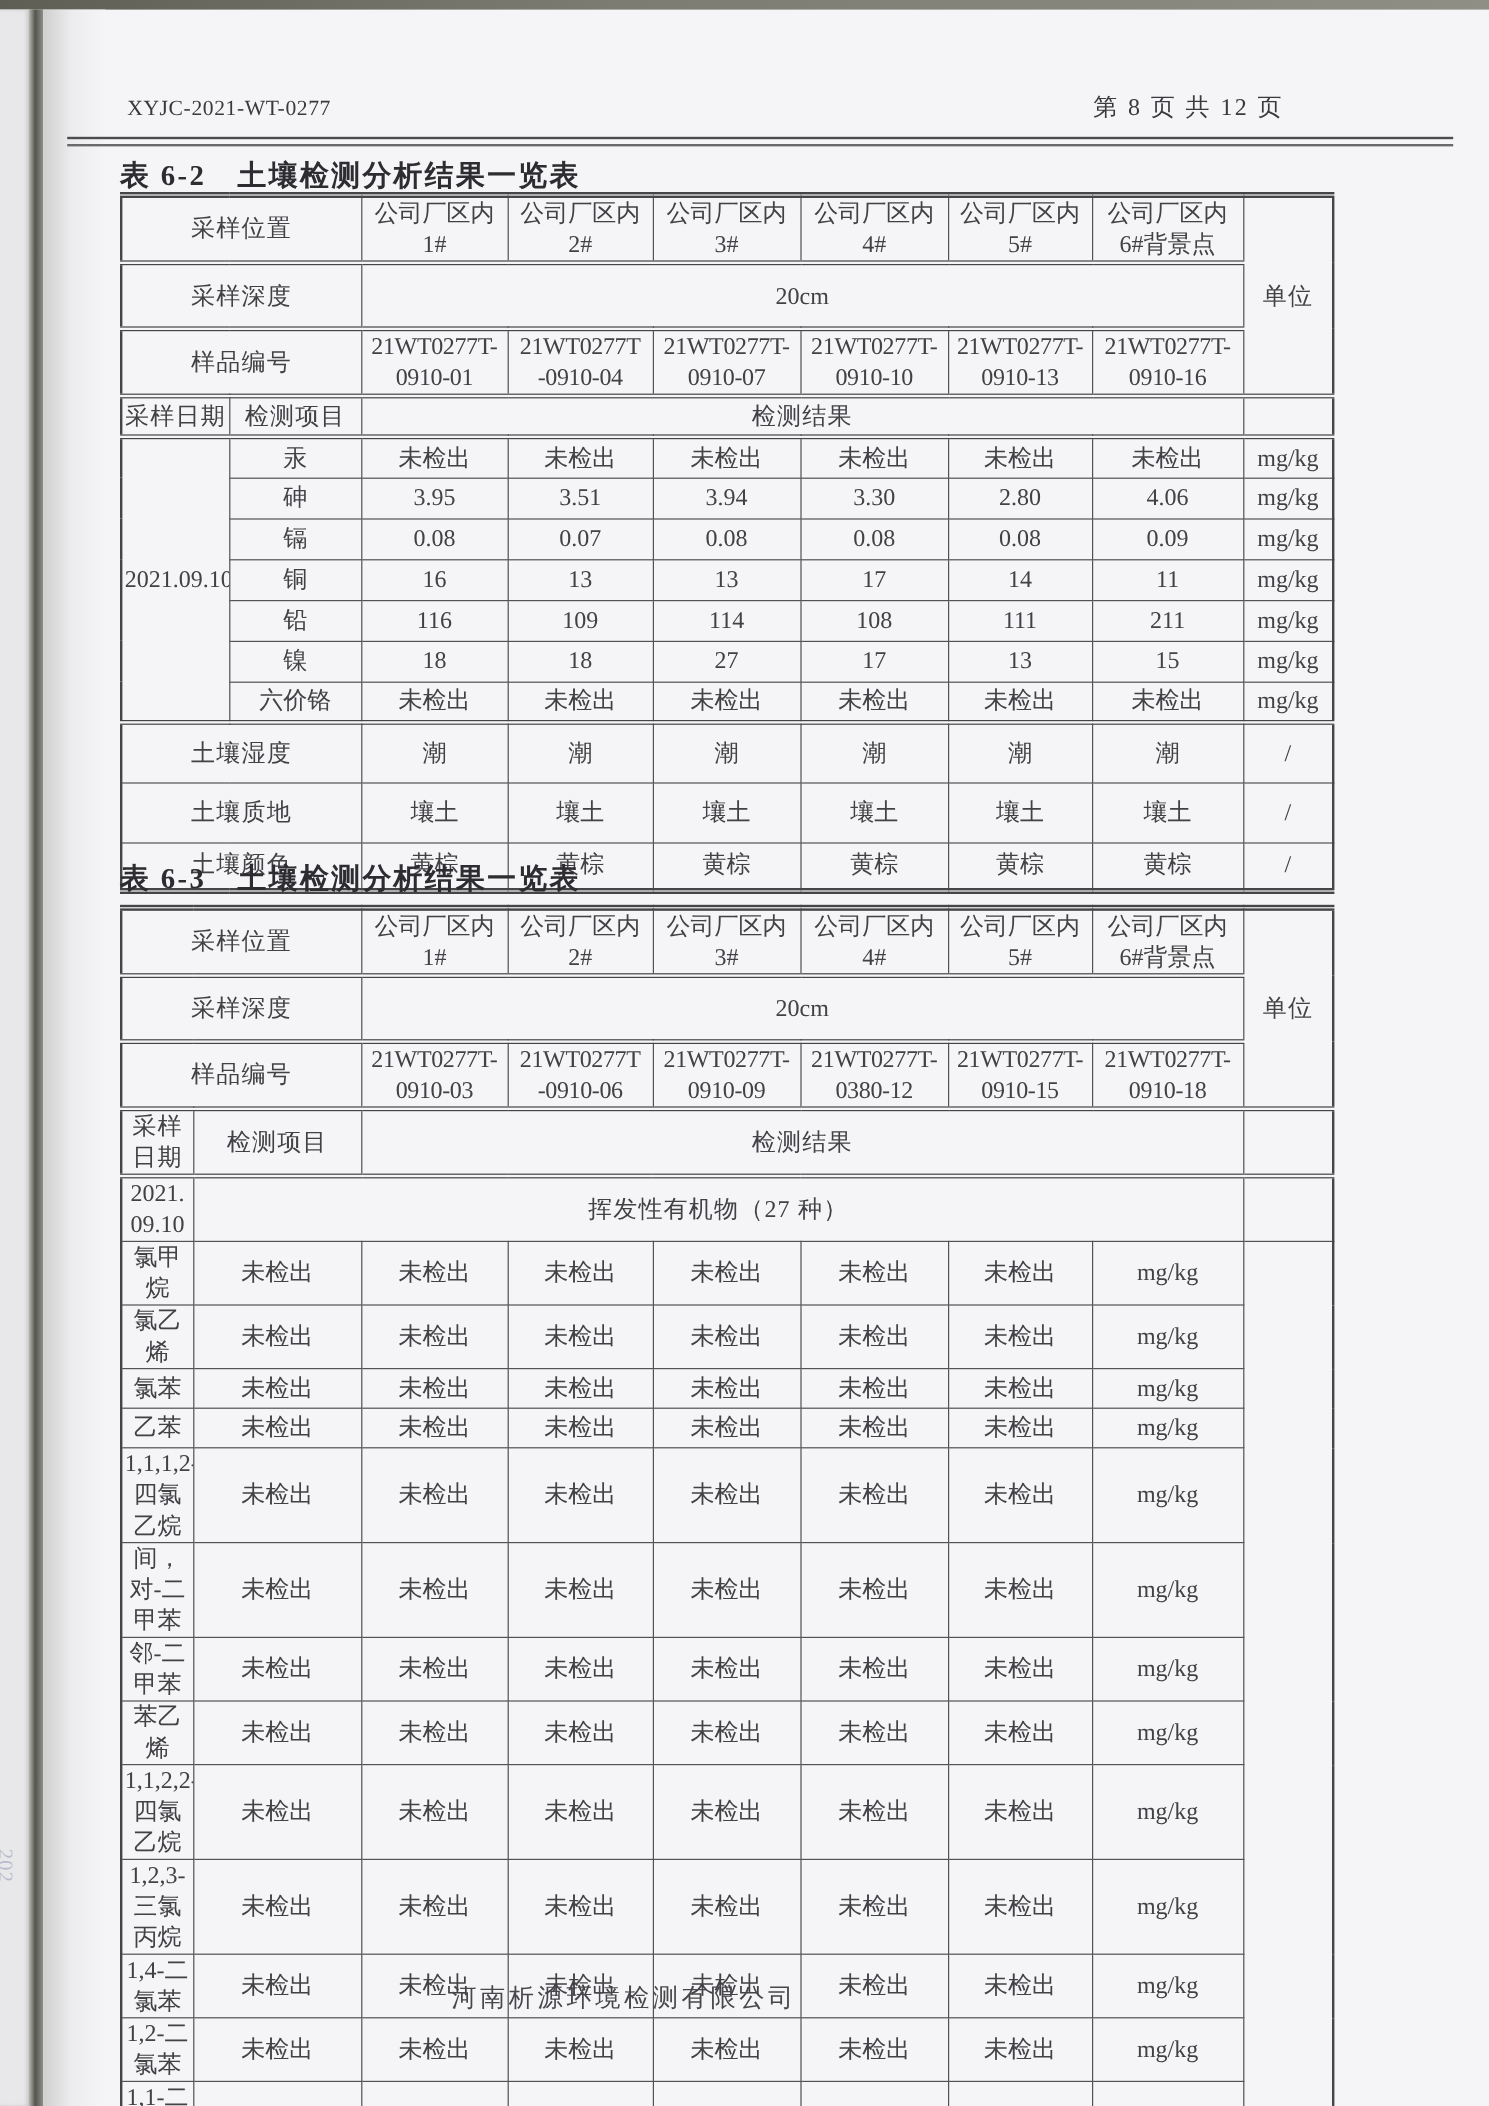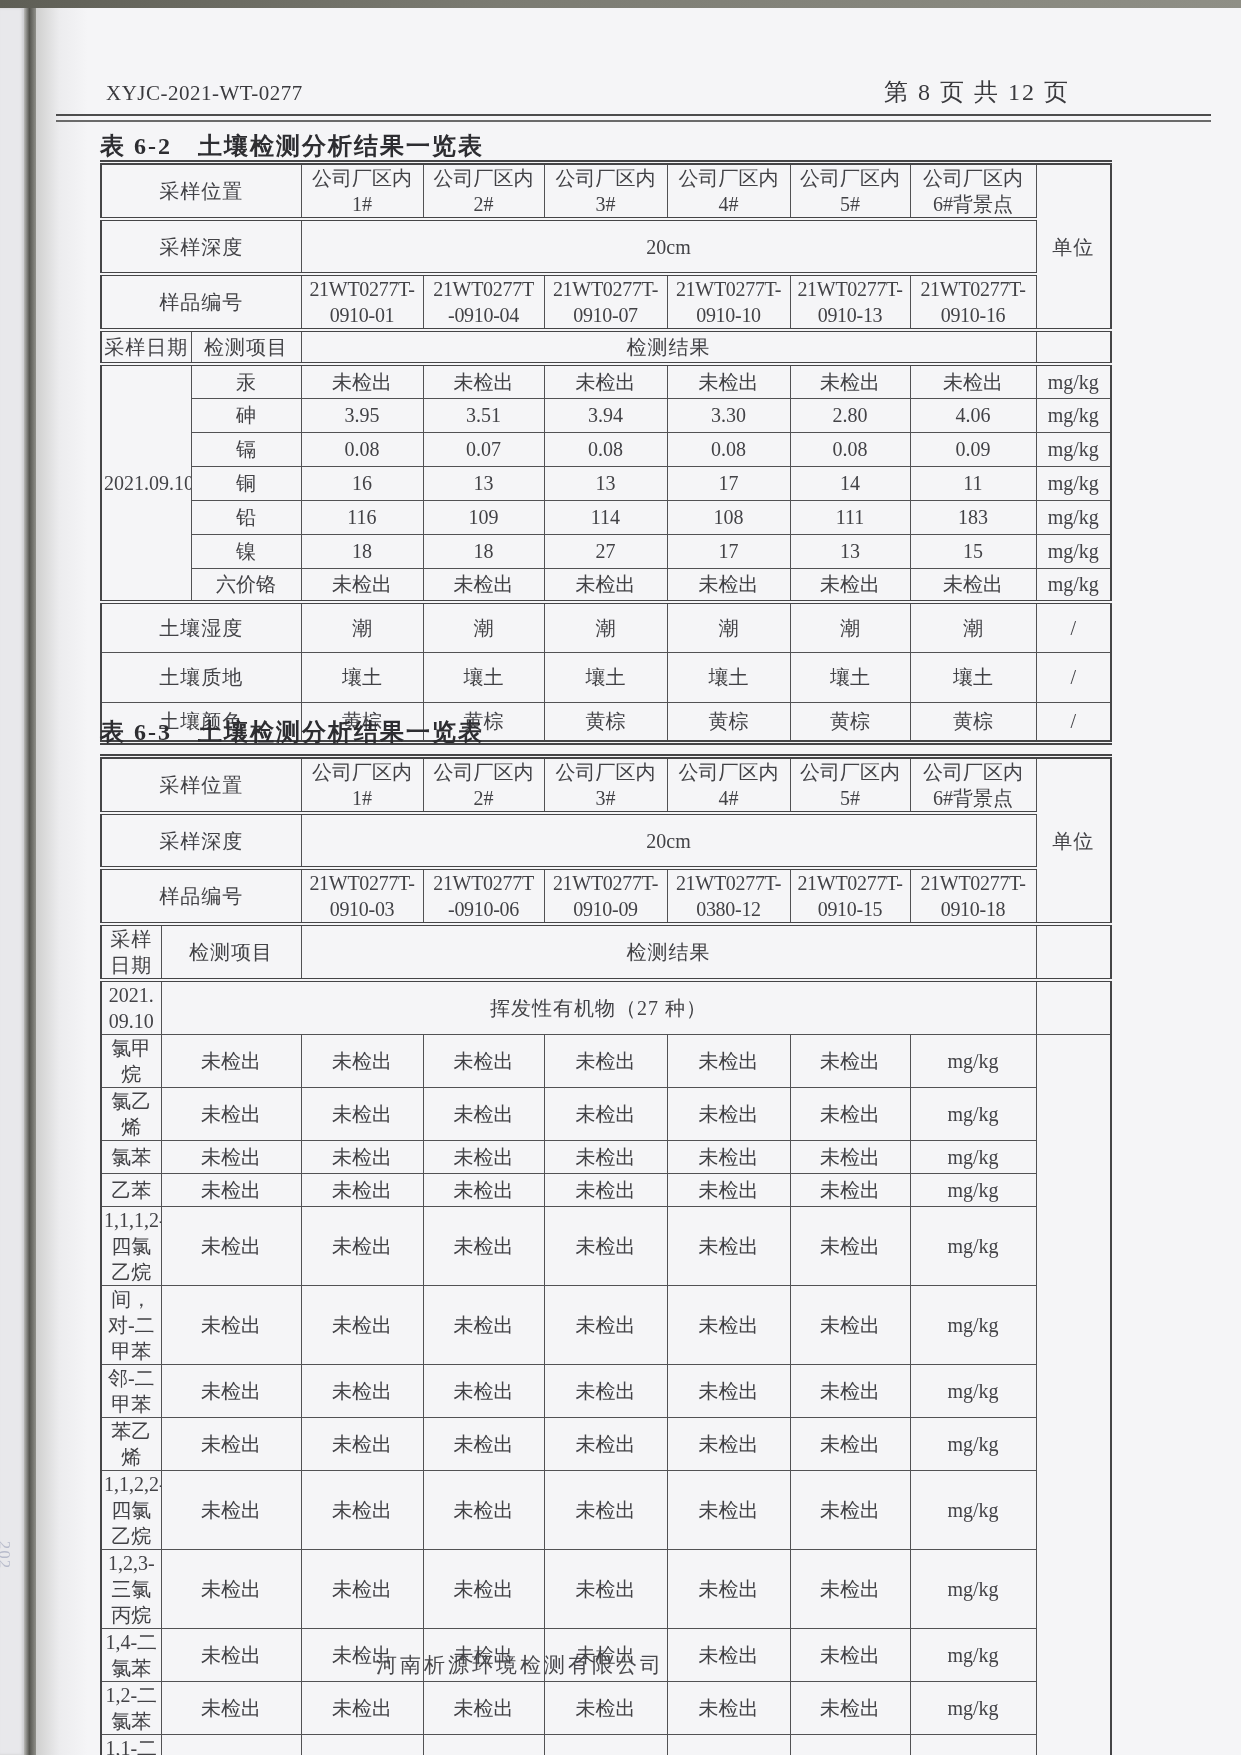--- a/index.html
+++ b/index.html
@@ -21,22 +21,22 @@
   .spine-fade{position:absolute;top:8px;left:36px;width:52px;height:1747px;
     background:linear-gradient(90deg,#cfcfce,#ececee 45%,#f5f5f7);}
   .ghost-margin{position:absolute;left:-10px;top:1545px;
     transform:rotate(90deg);font-size:17px;color:rgba(110,120,155,.40);
     letter-spacing:1px;}
 
   
   .doc-header{position:absolute;top:76px;left:106px;width:964px;
     display:flex;justify-content:space-between;align-items:baseline;
     font-size:22px;color:#3a3a3e;letter-spacing:.5px;}
-  .doc-number{font-size:21px;}
-  .page-info{font-size:24px;letter-spacing:2px;margin-left:16px;}
+  .doc-number{font-size:18px;}
+  .page-info{font-size:20px;letter-spacing:2px;margin-left:16px;}
   .header-rule{position:absolute;top:114px;left:56px;width:1155px;height:4px;
     border-top:2px solid #4c4c4c;border-bottom:2px solid #6a6a6a;}
 
   
   .tbl-title{position:absolute;left:100px;width:1010px;
     font-weight:bold;font-size:24px;color:#2d2d31;letter-spacing:2px;}
   #title-t62{top:130px;}
   #title-t63{top:716px;}
   .doc-footer{position:absolute;top:1651px;left:100px;width:840px;
     text-align:center;font-size:21px;letter-spacing:3px;color:#48484c;}
@@ -213,21 +213,21 @@
       </tr>
 
       <tr>
 
         <td>铅</td>
         <td>116</td>
         <td>109</td>
         <td>114</td>
         <td>108</td>
         <td>111</td>
-        <td>183</td>
+        <td>211</td>
         <td class="unitv">mg/kg</td>
       </tr>
 
       <tr>
 
         <td>镍</td>
         <td>18</td>
         <td>18</td>
         <td>27</td>
         <td>17</td>

